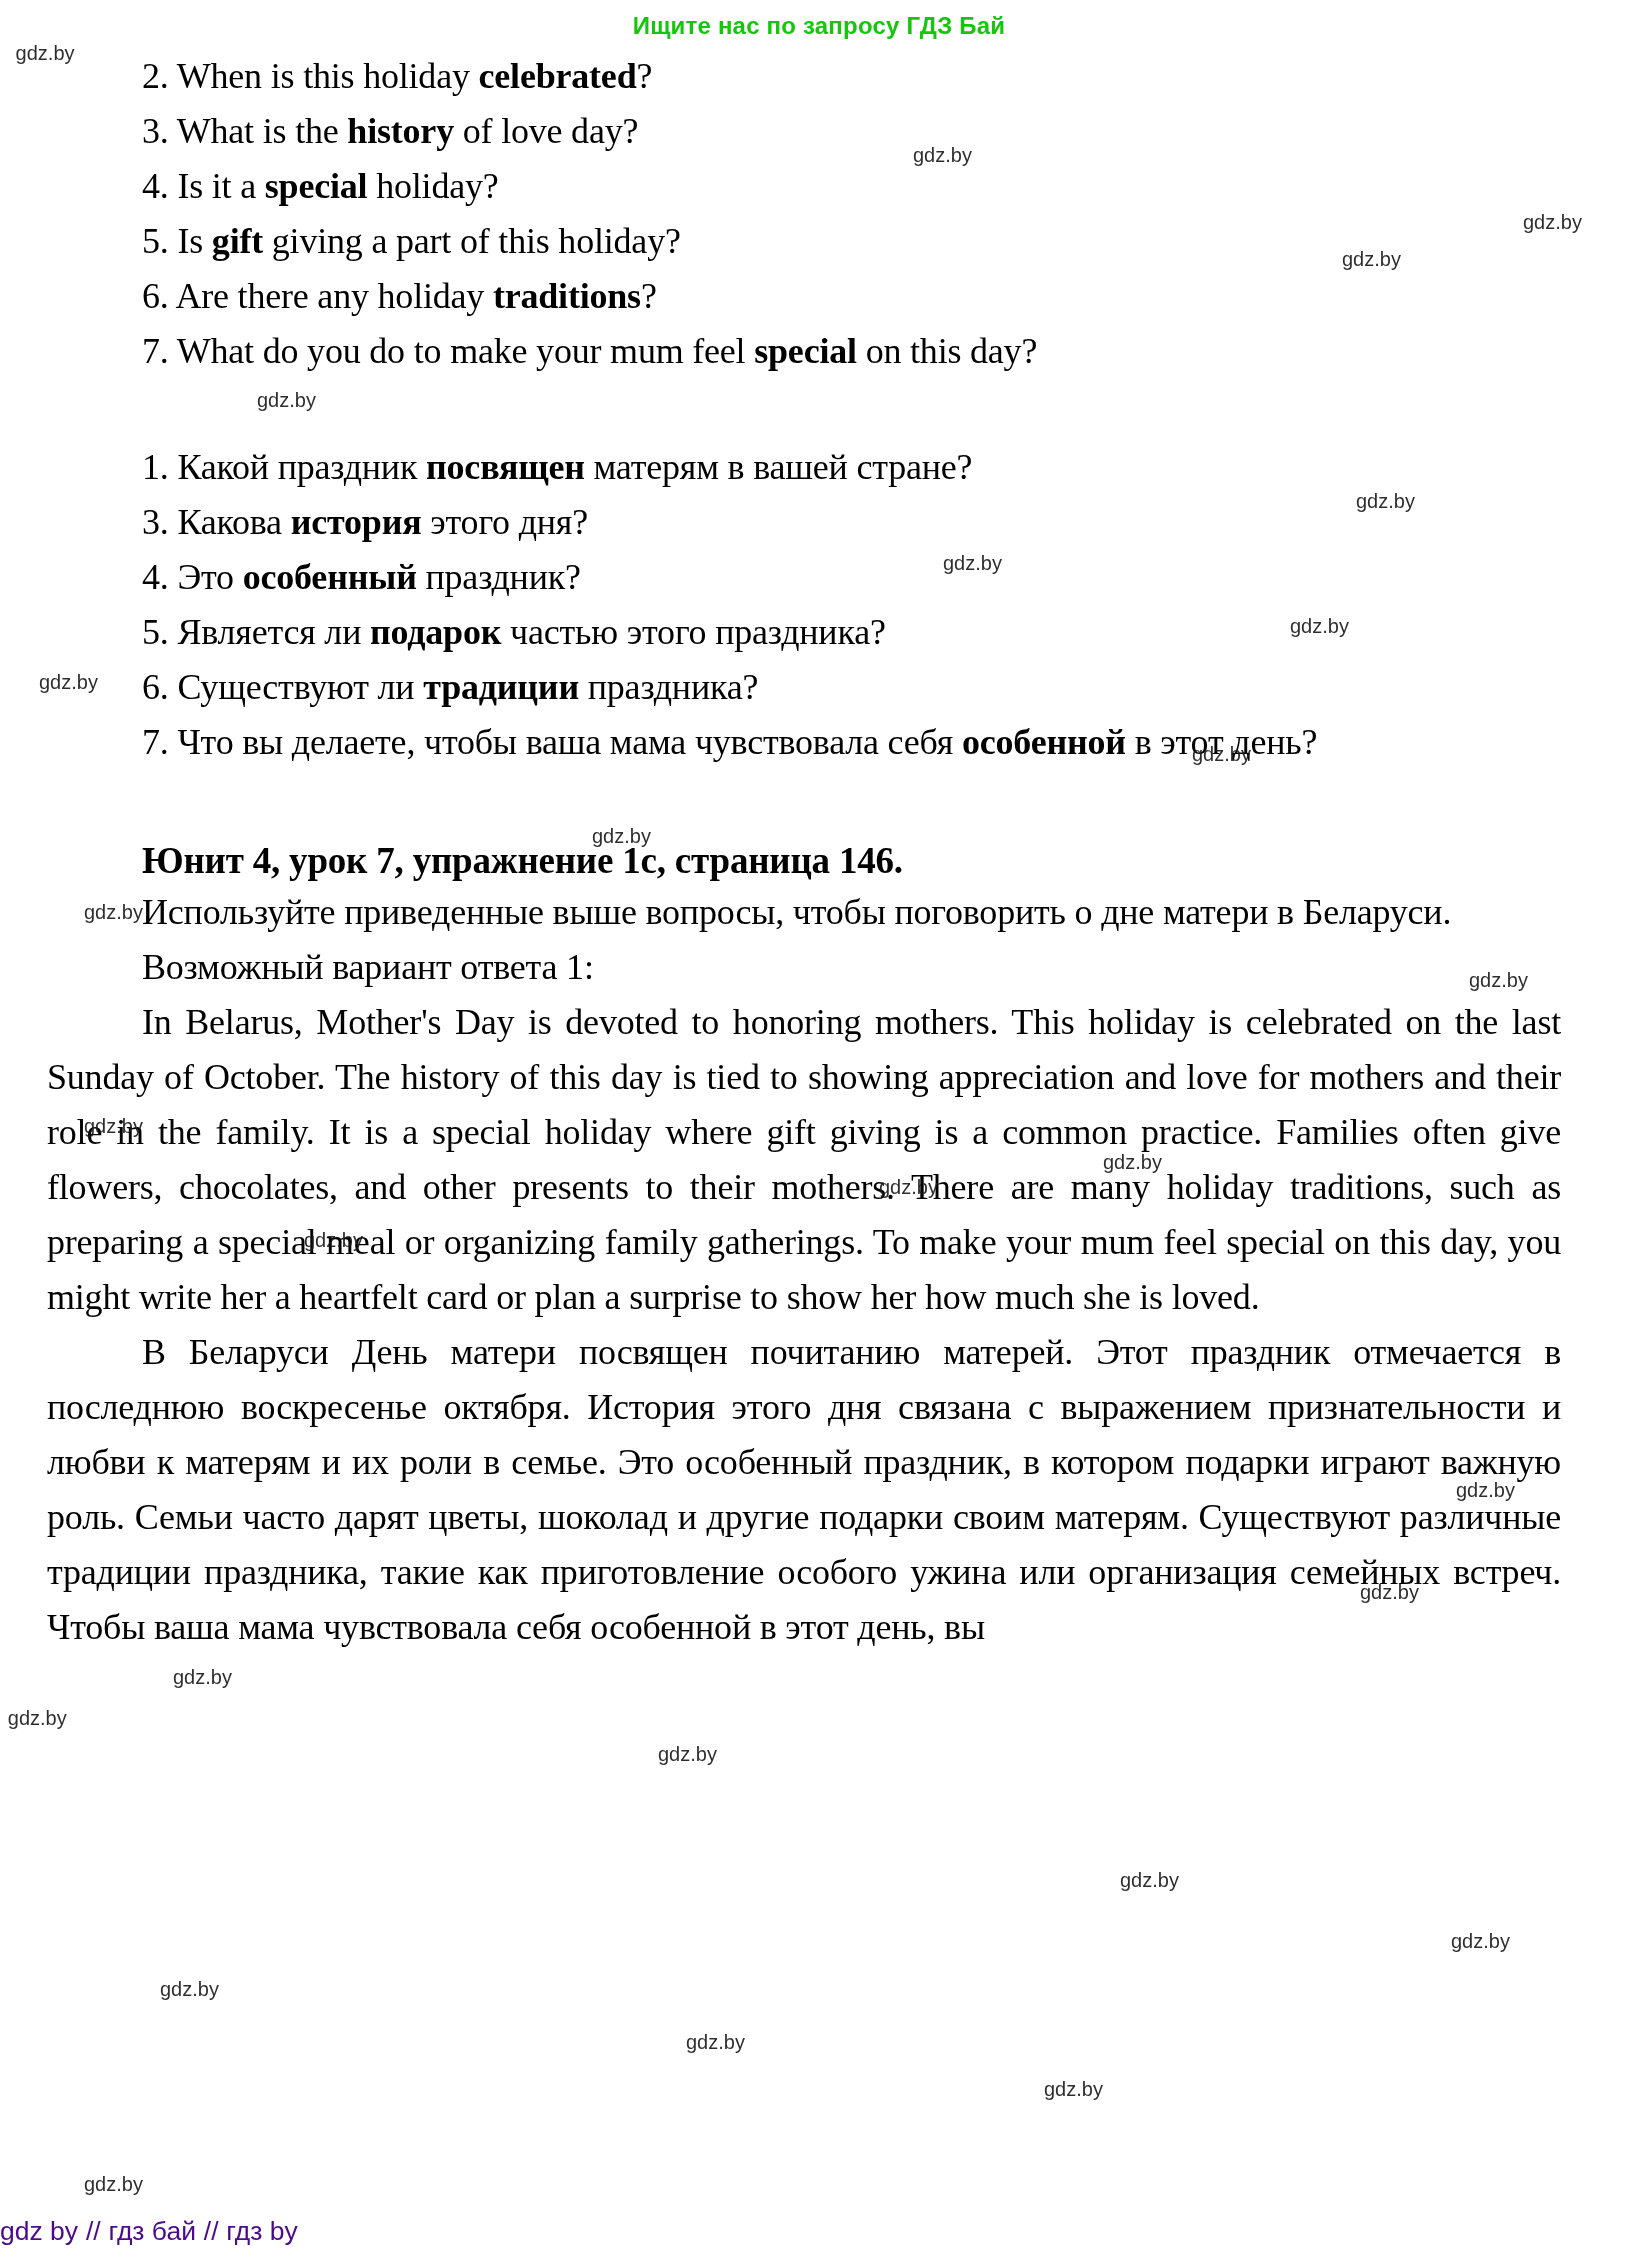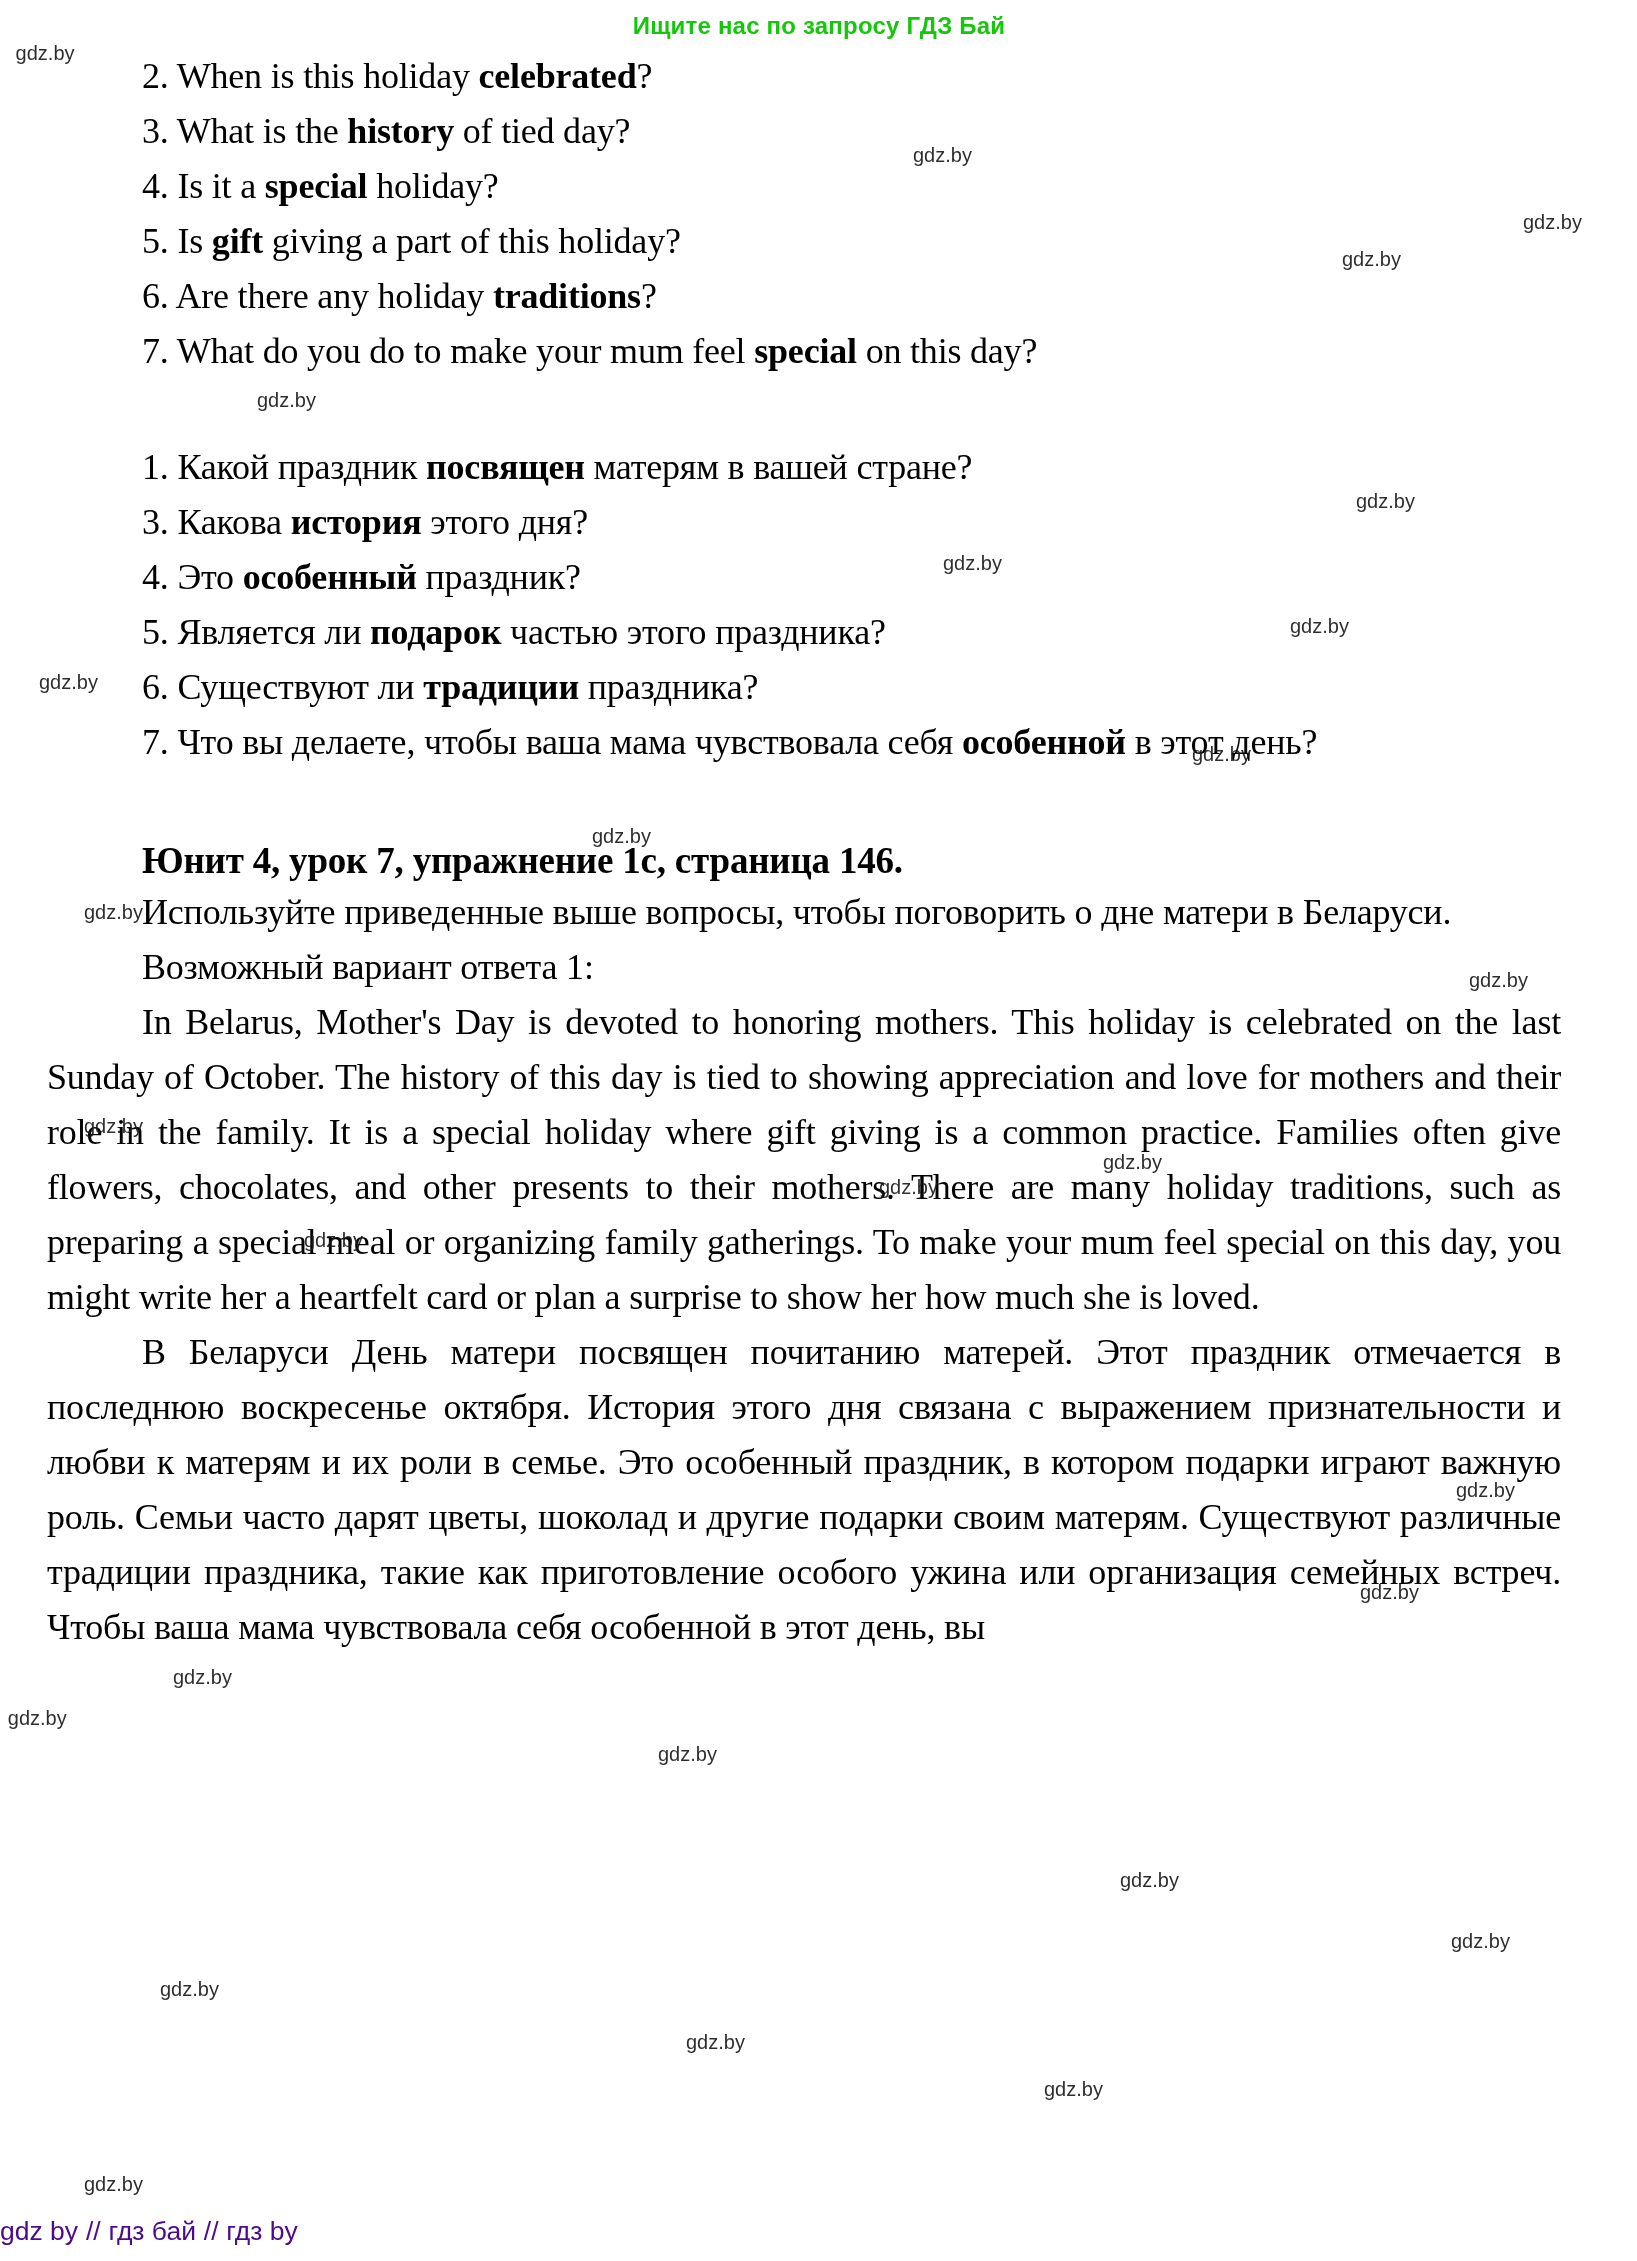--- a/index.html
+++ b/index.html
@@ -141,21 +141,21 @@
 <div class="page">
   <div class="col">
 
     <div class="block-en">
       <div class="qline">
         <span>2.</span>
         <span>When is this holiday </span><b>celebrated</b><span>?</span>
       </div>
       <div class="qline">
         <span>3.</span>
-        <span>What is the </span><b>history</b><span> of tied day?</span>
+        <span>What is the </span><b>history</b><span> of love day?</span>
       </div>
       <div class="qline">
         <span>4.</span>
         <span>Is it a </span><b>special</b><span> holiday?</span>
       </div>
       <div class="qline">
         <span>5.</span>
         <span>Is </span><b>gift</b><span> giving a part of this holiday?</span>
       </div>
       <div class="qline">

